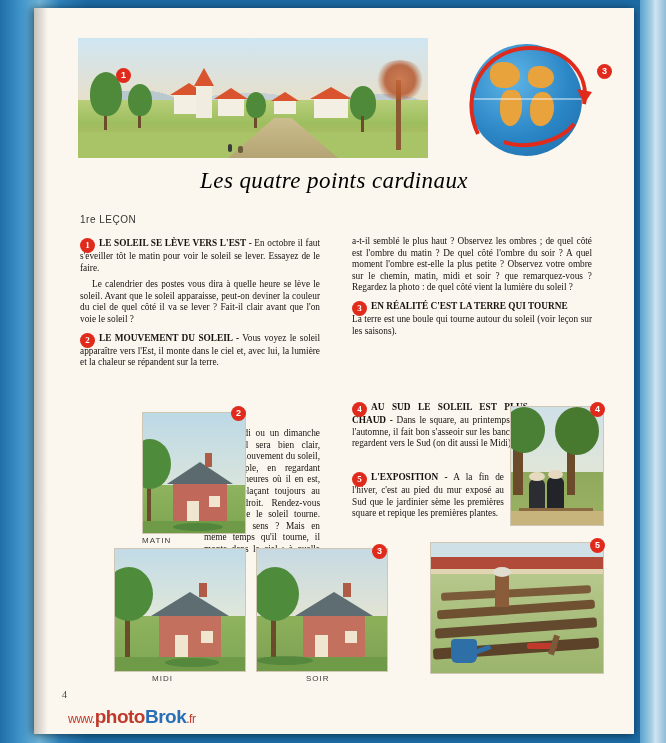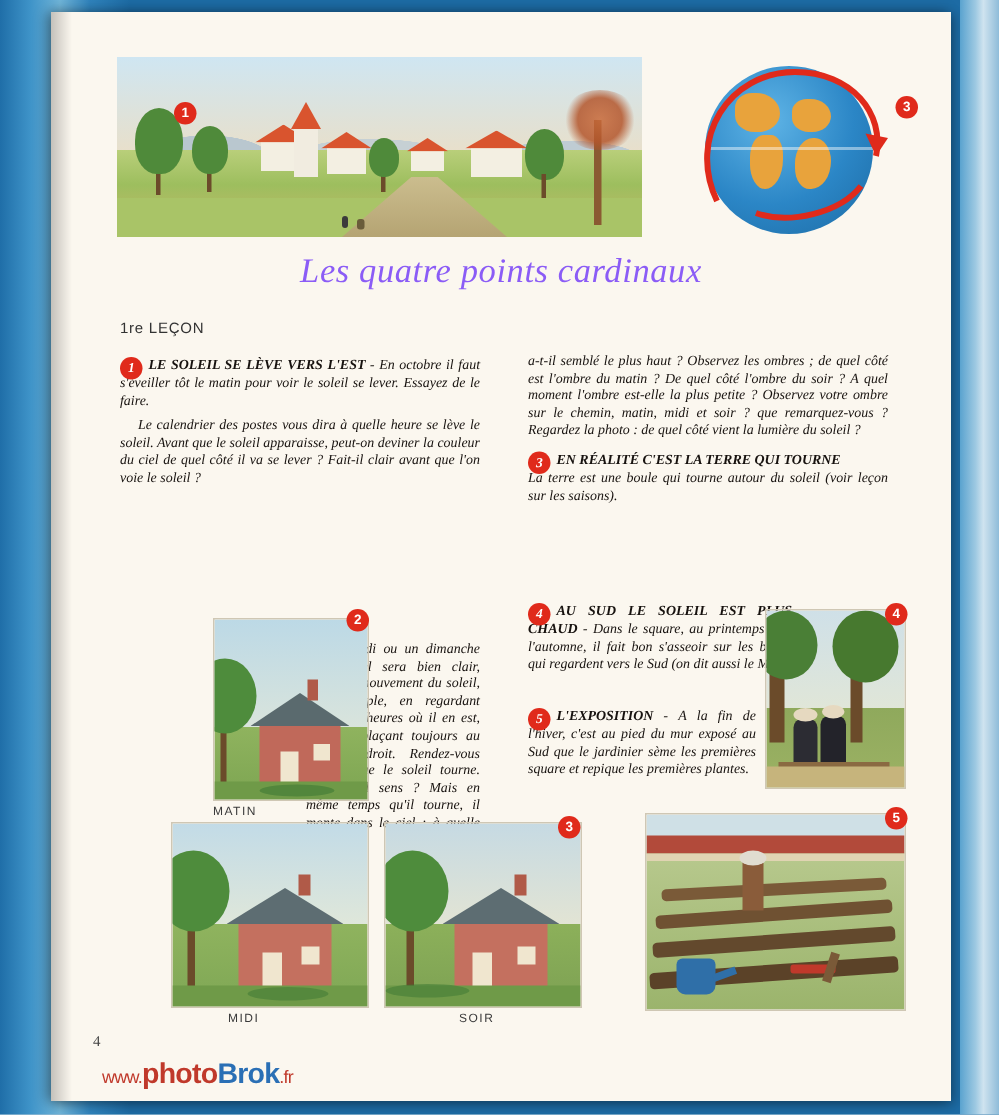--- a/index.html
+++ b/index.html
@@ -70,27 +70,27 @@
     font-family:"Liberation Sans",sans-serif;font-weight:bold;z-index:30;
   }
   .numtxt{position:absolute;width:15px;height:15px;border-radius:50%;background:#e02a1b;color:#fff;
     font-size:9px;line-height:15px;text-align:center;font-weight:bold;display:inline-block;
     margin-right:4px;position:relative;top:2px;}
 
   
   .title{
     position:absolute;left:0;right:0;top:160px;text-align:center;
     font-family:"Liberation Serif", serif;
-    font-style:italic;font-size:23px;color:#8b5cf6;letter-spacing:.4px;
+    font-style:italic;font-size:23px;color:#000000;letter-spacing:.4px;
   }
   .lecon{position:absolute;left:46px;top:206px;font-size:10px;color:#333;letter-spacing:.5px;}
 
   
   .col{position:absolute;top:228px;width:240px;font-family:"Liberation Serif",serif;
-       font-size:9.3px;line-height:11.6px;color:#17120f;text-align:justify;font-style:italic;}
+       font-size:9.3px;line-height:11.6px;color:#17120f;text-align:justify;}
   .colL{left:46px;}
   .colR{left:318px;}
   .col p{margin:0 0 5px 0;}
   .ind{text-indent:12px;}
   .head{font-weight:bold;}
 
   
   .cap{position:absolute;font-size:8px;letter-spacing:1px;color:#3a3a3a;font-family:"Liberation Sans",sans-serif;}
 
   .pageno{position:absolute;left:28px;bottom:34px;font-size:10px;color:#444;font-family:"Liberation Serif",serif;}
@@ -159,20 +159,24 @@
 
     <div class="title">Les quatre points cardinaux</div>
     <div class="lecon">1re LEÇON</div>
 
     <div class="col colL">
       <p>
         <span class="numtxt">1</span><span class="head">LE SOLEIL SE LÈVE VERS L'EST -</span>
         <span>En octobre il faut s'éveiller tôt le matin pour voir le soleil se lever. Essayez de le faire.</span>
       </p>
       <p class="ind">Le calendrier des postes vous dira à quelle heure se lève le soleil. Avant que le soleil apparaisse, peut-on deviner la couleur du ciel de quel côté il va se lever ? Fait-il clair avant que l'on voie le soleil ?</p>
+      <p>
+        <span class="numtxt">2</span><span class="head">LE MOUVEMENT DU SOLEIL -</span>
+        <span>Vous voyez le soleil apparaître vers l'Est, il monte dans le ciel et, avec lui, la lumière et la chaleur se répandent sur la terre.</span>
+      </p>
     </div>
 
     <div class="col" style="left:170px;top:420px;width:116px;">
       <p class="ind">Un jeudi ou un dimanche où le ciel sera bien clair, suivez le mouvement du soleil, par exemple, en regardant toutes les heures où il en est, en vous plaçant toujours au même endroit. Rendez-vous compte que le soleil tourne. Dans quel sens ? Mais en même temps qu'il tourne, il monte dans le ciel : à quelle heure vous</p>
     </div>
 
     <div class="col colR">
       <p>a-t-il semblé le plus haut ? Observez les ombres ; de quel côté est l'ombre du matin ? De quel côté l'ombre du soir ? A quel moment l'ombre est-elle la plus petite ? Observez votre ombre sur le chemin, matin, midi et soir ? que remarquez-vous ? Regardez la photo : de quel côté vient la lumière du soleil ?</p>
       <p>
         <span class="numtxt">3</span><span class="head">EN RÉALITÉ C'EST LA TERRE QUI TOURNE</span><br>

